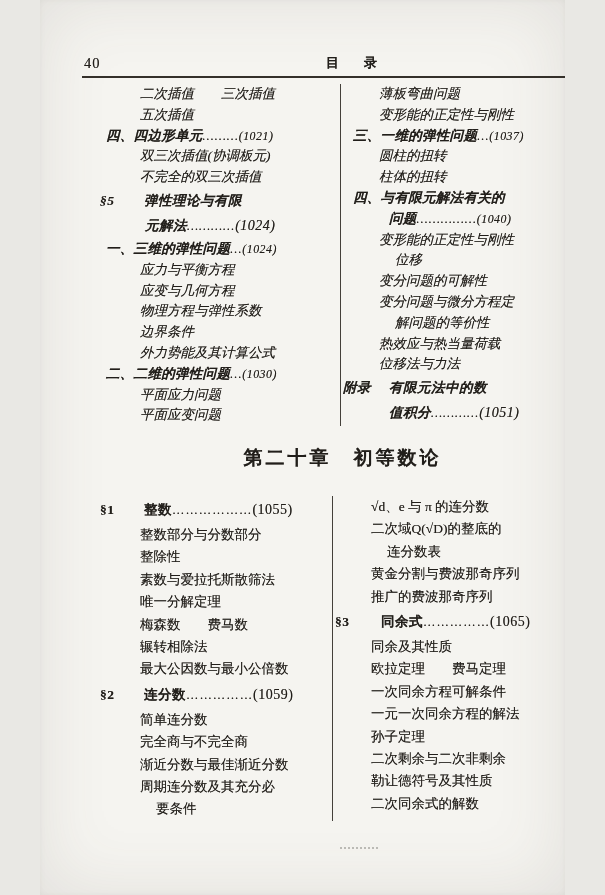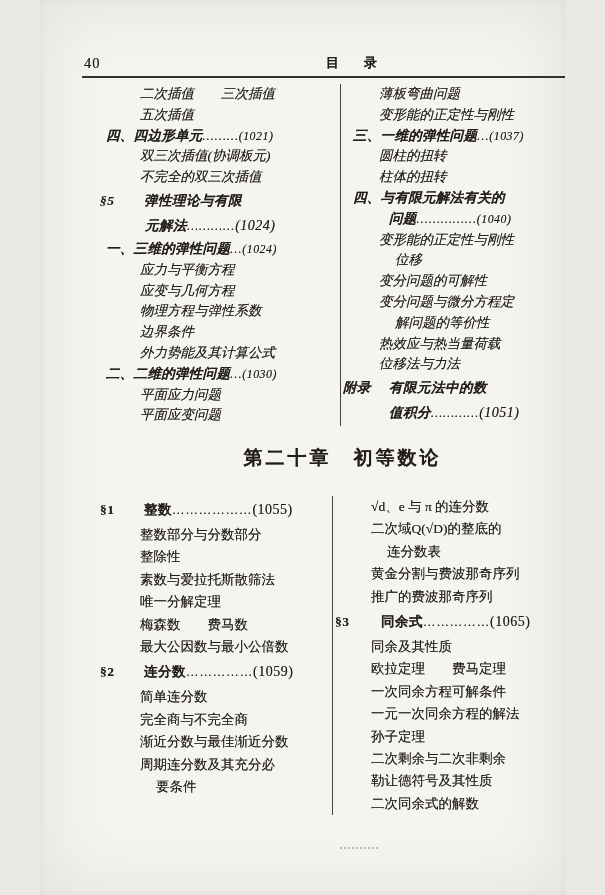--- a/index.html
+++ b/index.html
@@ -111,20 +111,21 @@
   <div class="chapter">第二十章　初等数论</div>
 
   <div class="cols cols-lower">
     <div class="col col-l">
         <div class="line sec"><span class="pre">§1</span><span class="txt">整数</span><span class="dots">………………</span><span class="pg">(1055)</span></div>
         <div class="line sub"><span class="txt">整数部分与分数部分</span></div>
         <div class="line sub"><span class="txt">整除性</span></div>
         <div class="line sub"><span class="txt">素数与爱拉托斯散筛法</span></div>
         <div class="line sub"><span class="txt">唯一分解定理</span></div>
         <div class="line sub"><span class="txt">梅森数　　费马数</span></div>
+        <div class="line sub"><span class="txt">辗转相除法</span></div>
         <div class="line sub"><span class="txt">最大公因数与最小公倍数</span></div>
         <div class="line sec"><span class="pre">§2</span><span class="txt">连分数</span><span class="dots">……………</span><span class="pg">(1059)</span></div>
         <div class="line sub"><span class="txt">简单连分数</span></div>
         <div class="line sub"><span class="txt">完全商与不完全商</span></div>
         <div class="line sub"><span class="txt">渐近分数与最佳渐近分数</span></div>
         <div class="line sub"><span class="txt">周期连分数及其充分必</span></div>
         <div class="line sub2"><span class="txt">要条件</span></div>
       </div>
     <div class="col col-r">
         <div class="line sub"><span class="txt">√d、e 与 π 的连分数</span></div>

